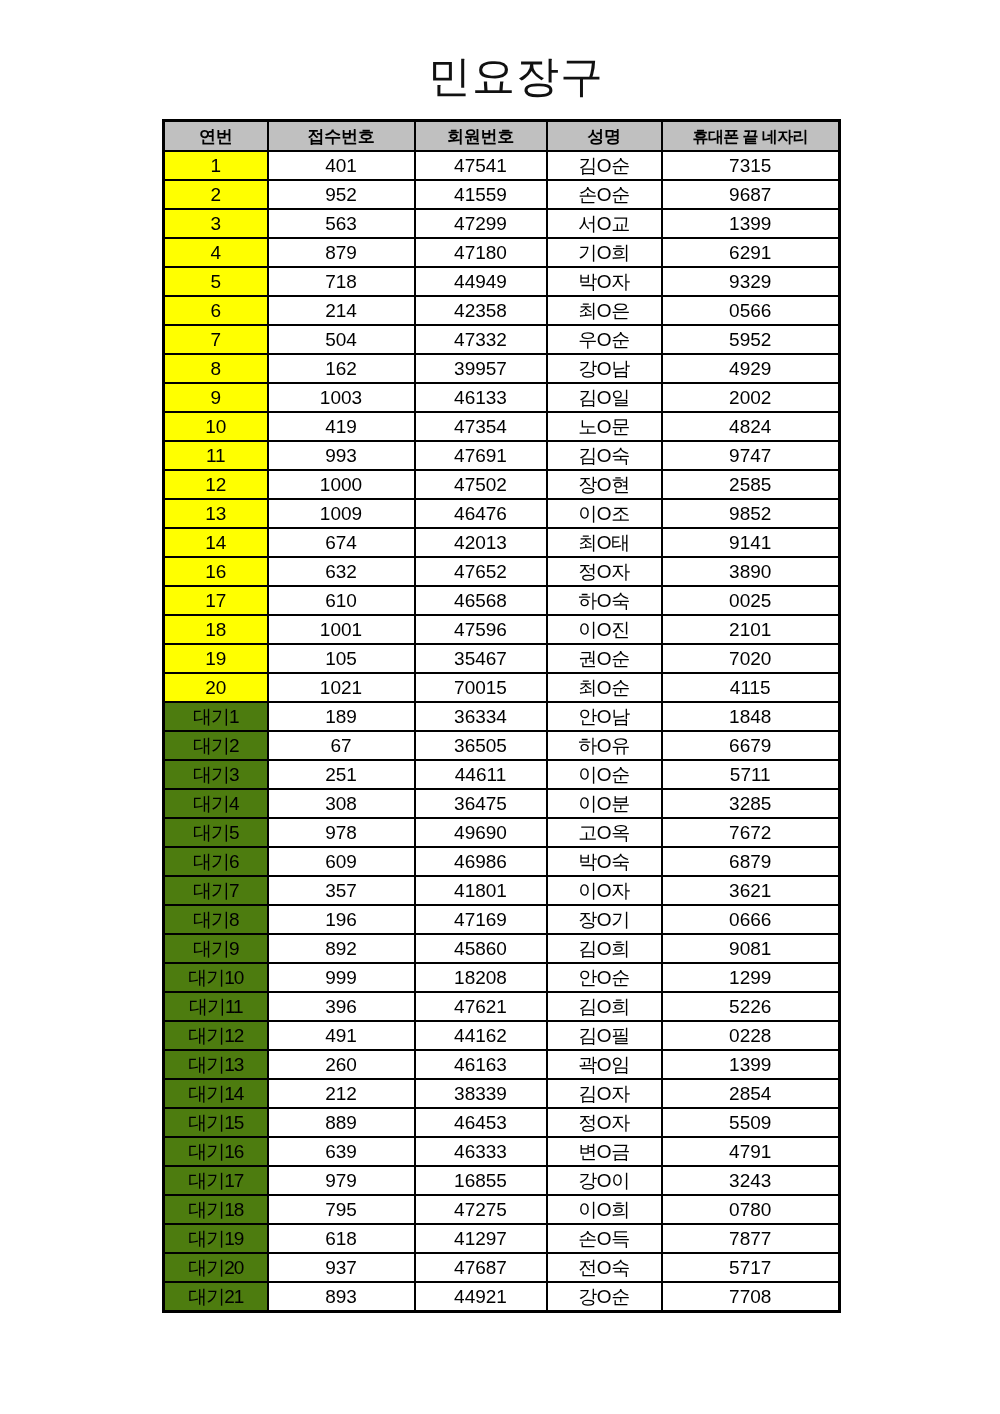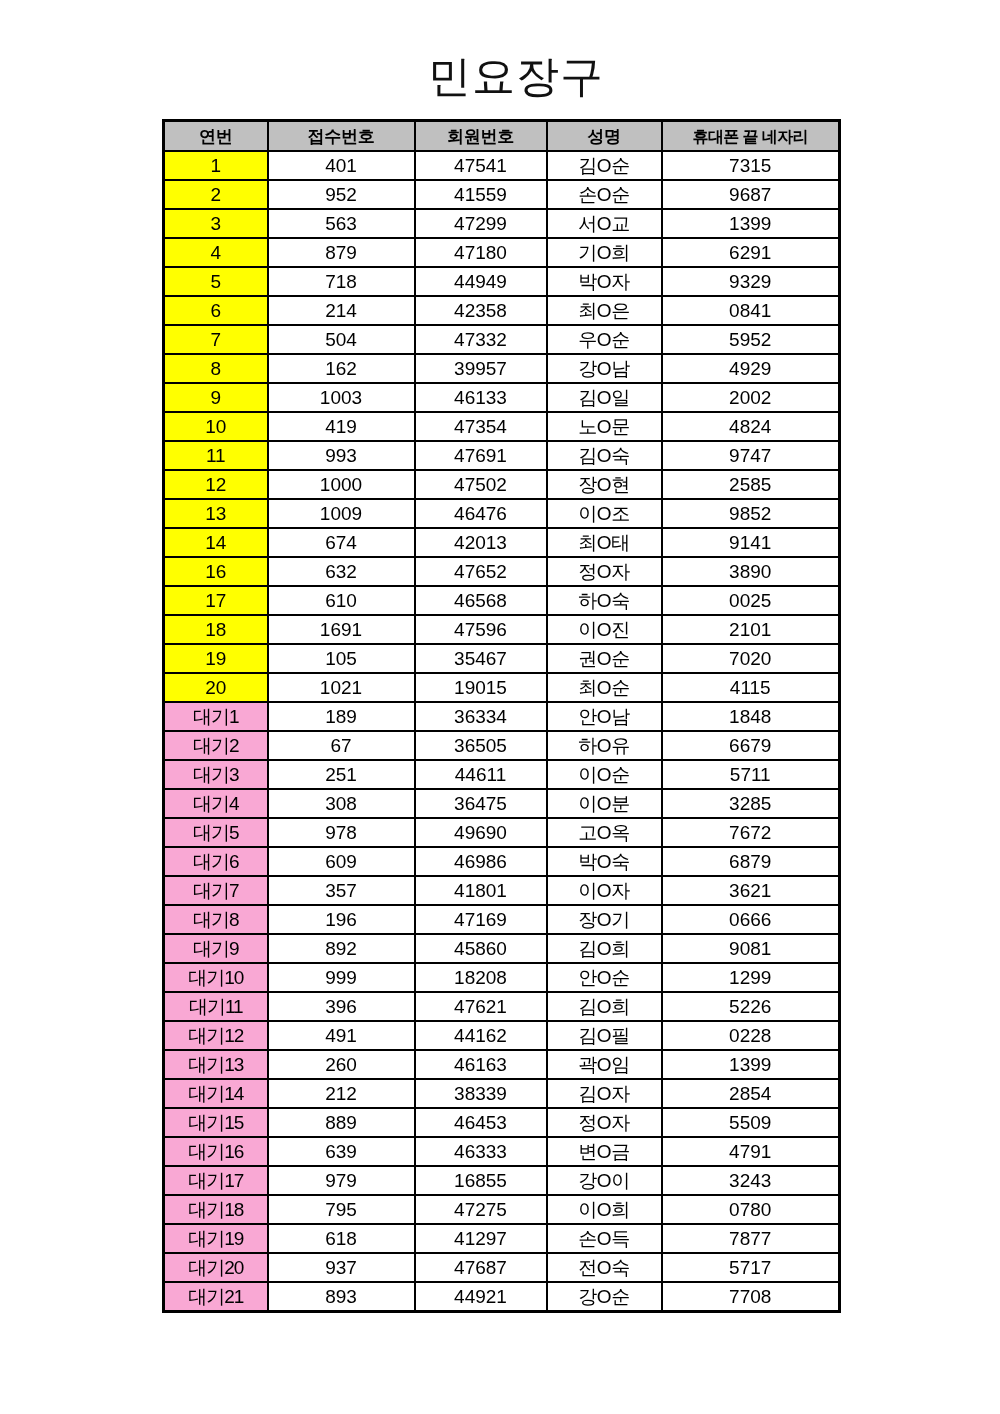--- a/index.html
+++ b/index.html
@@ -83,21 +83,21 @@
     font-size: 16px;
     letter-spacing: -0.6px;
   }
 
   td.seq-active {
     background: #ffff00;
     font-size: 19px;
   }
 
   td.seq-wait {
-    background: #f9a8d4;
+    background: #4d7c0f;
     font-size: 19px;
     letter-spacing: -1px;
   }
 
   td.cell-val {
     background: #ffffff;
   }
 
   td.cell-name {
     background: #ffffff;
@@ -164,21 +164,21 @@
             <td class="cell-val">718</td>
             <td class="cell-val">44949</td>
             <td class="cell-name">박O자</td>
             <td class="cell-val">9329</td>
           </tr>
           <tr>
             <td class="seq-active">6</td>
             <td class="cell-val">214</td>
             <td class="cell-val">42358</td>
             <td class="cell-name">최O은</td>
-            <td class="cell-val">0841</td>
+            <td class="cell-val">0566</td>
           </tr>
           <tr>
             <td class="seq-active">7</td>
             <td class="cell-val">504</td>
             <td class="cell-val">47332</td>
             <td class="cell-name">우O순</td>
             <td class="cell-val">5952</td>
           </tr>
           <tr>
             <td class="seq-active">8</td>
@@ -238,36 +238,36 @@
           </tr>
           <tr>
             <td class="seq-active">17</td>
             <td class="cell-val">610</td>
             <td class="cell-val">46568</td>
             <td class="cell-name">하O숙</td>
             <td class="cell-val">0025</td>
           </tr>
           <tr>
             <td class="seq-active">18</td>
-            <td class="cell-val">1691</td>
+            <td class="cell-val">1001</td>
             <td class="cell-val">47596</td>
             <td class="cell-name">이O진</td>
             <td class="cell-val">2101</td>
           </tr>
           <tr>
             <td class="seq-active">19</td>
             <td class="cell-val">105</td>
             <td class="cell-val">35467</td>
             <td class="cell-name">권O순</td>
             <td class="cell-val">7020</td>
           </tr>
           <tr>
             <td class="seq-active">20</td>
             <td class="cell-val">1021</td>
-            <td class="cell-val">19015</td>
+            <td class="cell-val">70015</td>
             <td class="cell-name">최O순</td>
             <td class="cell-val">4115</td>
           </tr>
           <tr>
             <td class="seq-wait">대기1</td>
             <td class="cell-val">189</td>
             <td class="cell-val">36334</td>
             <td class="cell-name">안O남</td>
             <td class="cell-val">1848</td>
           </tr>

